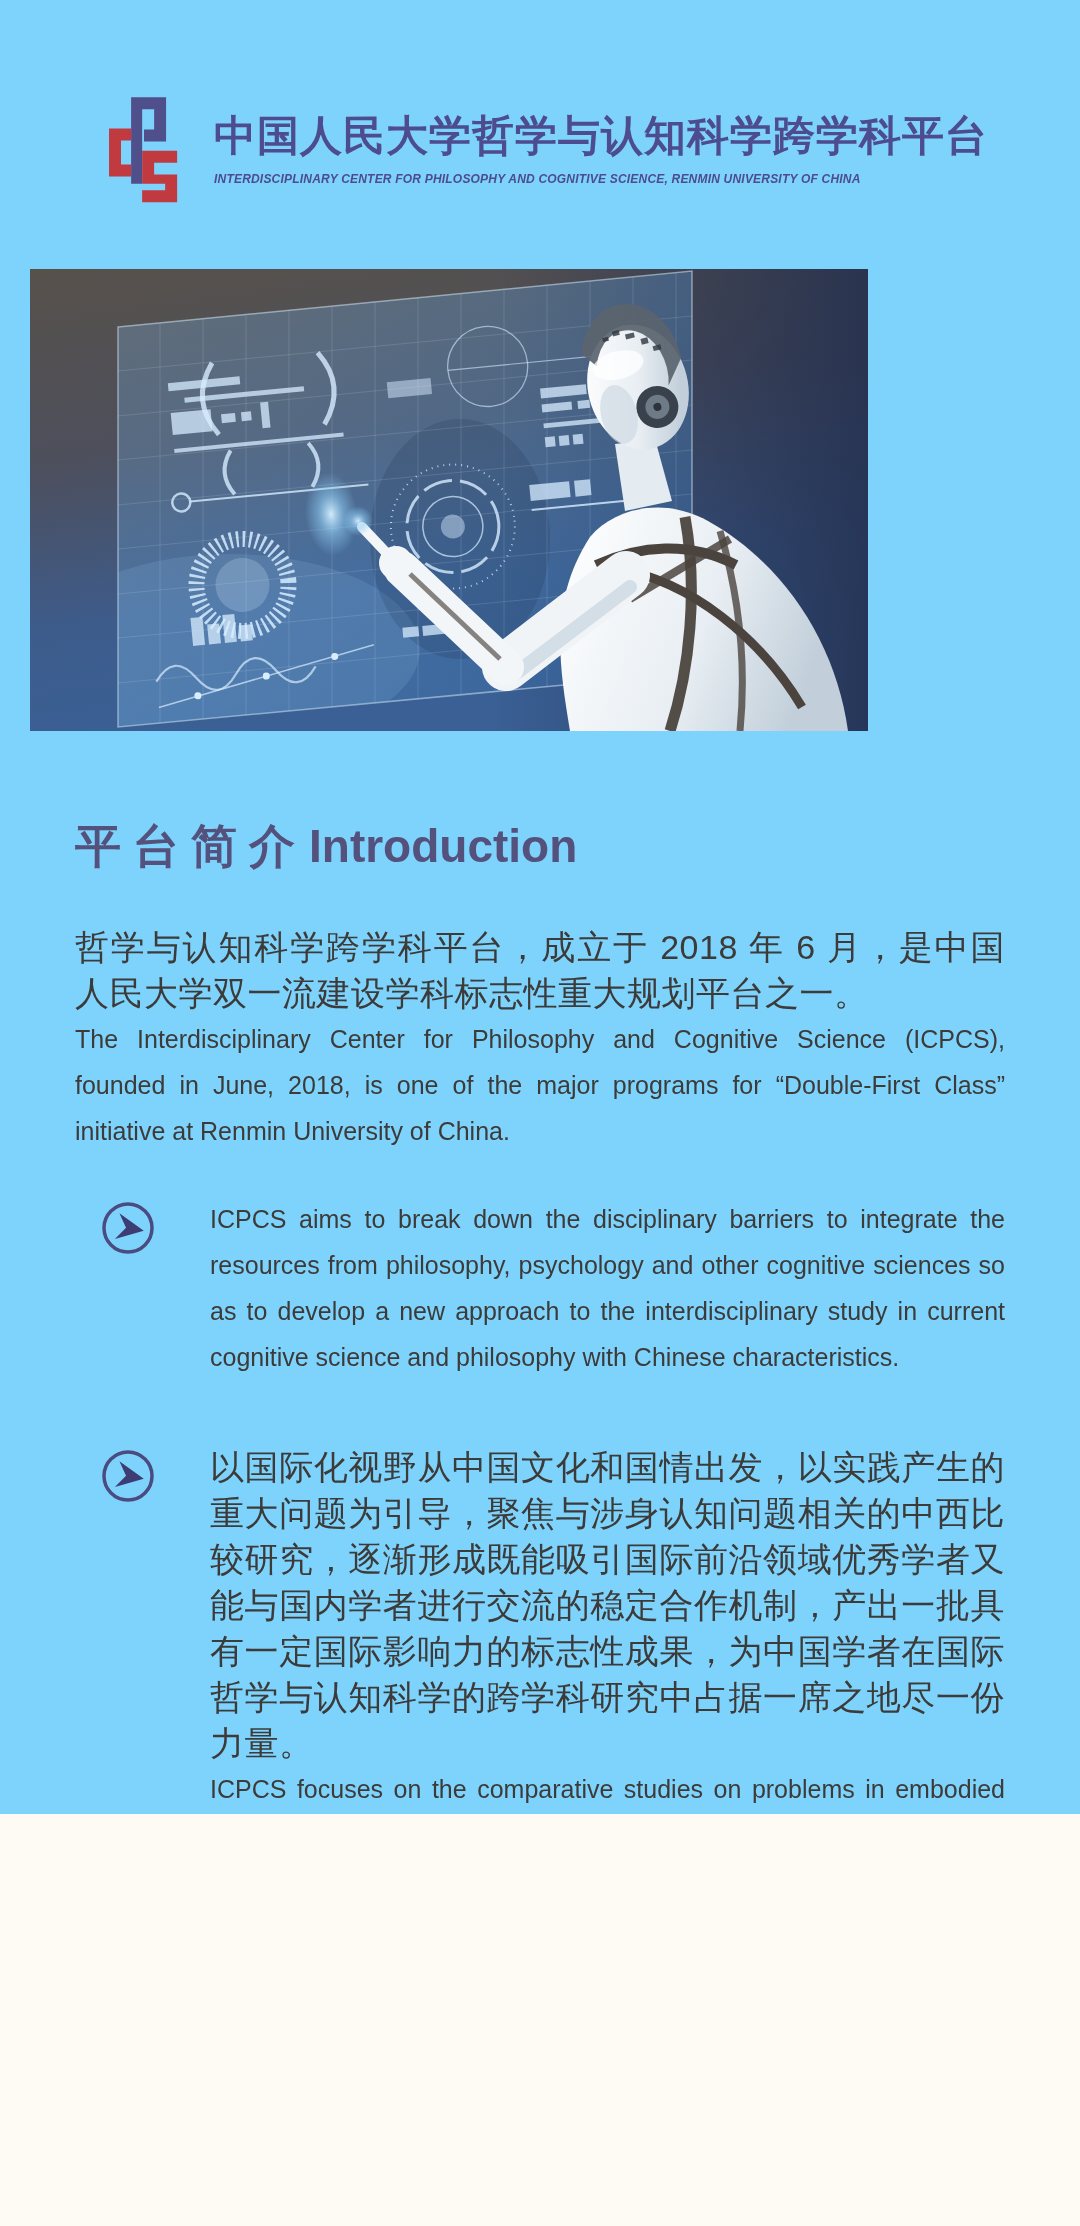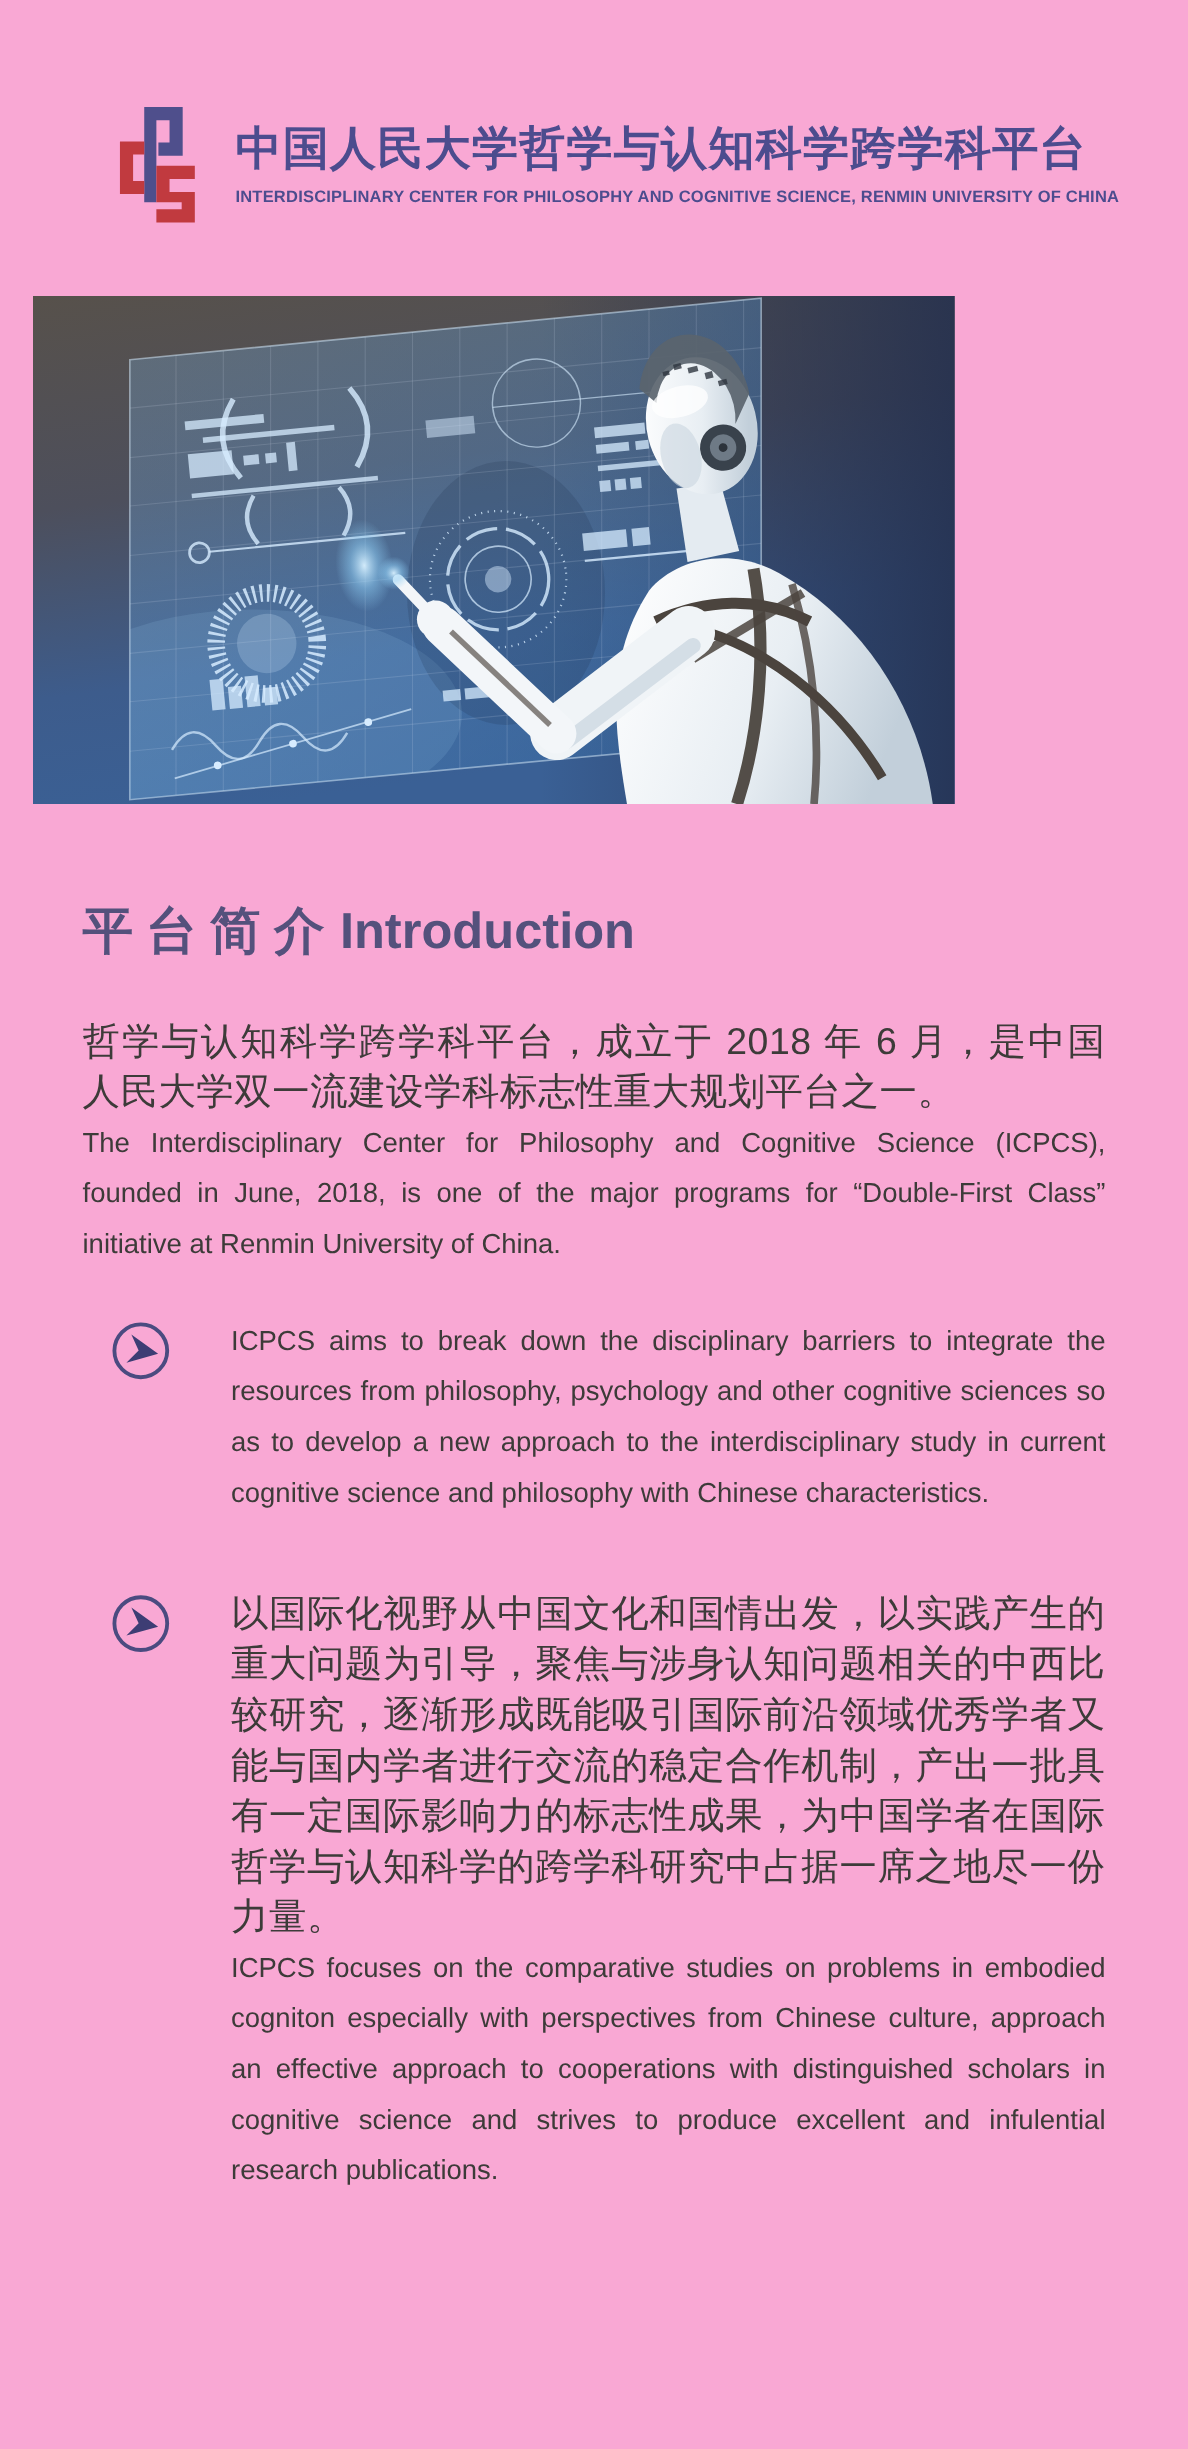--- a/index.html
+++ b/index.html
@@ -1,40 +1,40 @@
 <!DOCTYPE html>
 <html lang="zh"><head>
 <meta charset="utf-8">
 <style>
   * { margin:0; padding:0; box-sizing:border-box; }
   html,body { background:#fdfbf4; }
   .page{
     position:relative;
-    width:1080px; height:2226px;
+    width:1080px; height:1814px;
     margin:0 auto;
-    background:#f9a8d4;
+    background:#7dd3fc;
     overflow:hidden;
     font-family:"Liberation Sans", sans-serif;
     color:#3d3b39;
   }
   
   .header{
     display:flex; align-items:center;
     padding:88px 70px 0 98px;
   }
   .logo{ flex:0 0 auto; width:92px; height:118px; }
   .header-text{ margin-left:24px; min-width:0; }
   .title-zh{
     font-size:42px; font-weight:bold; color:#4c4c8e;
     letter-spacing:1px; white-space:nowrap;
   }
   .title-en{
     margin-top:8px;
-    font-size:15px; font-weight:bold; color:#4c4c8e;
-    letter-spacing:0.2px; white-space:nowrap;
+    font-size:12px; font-weight:bold; color:#4c4c8e;
+    letter-spacing:0.2px; white-space:nowrap;font-style:italic;
   }
   
   .hero{
     margin:63px 0 0 30px;
     width:838px; height:462px;
     line-height:0;
   }
   
   .section-heading{
     margin:88px 0 0 75px;

